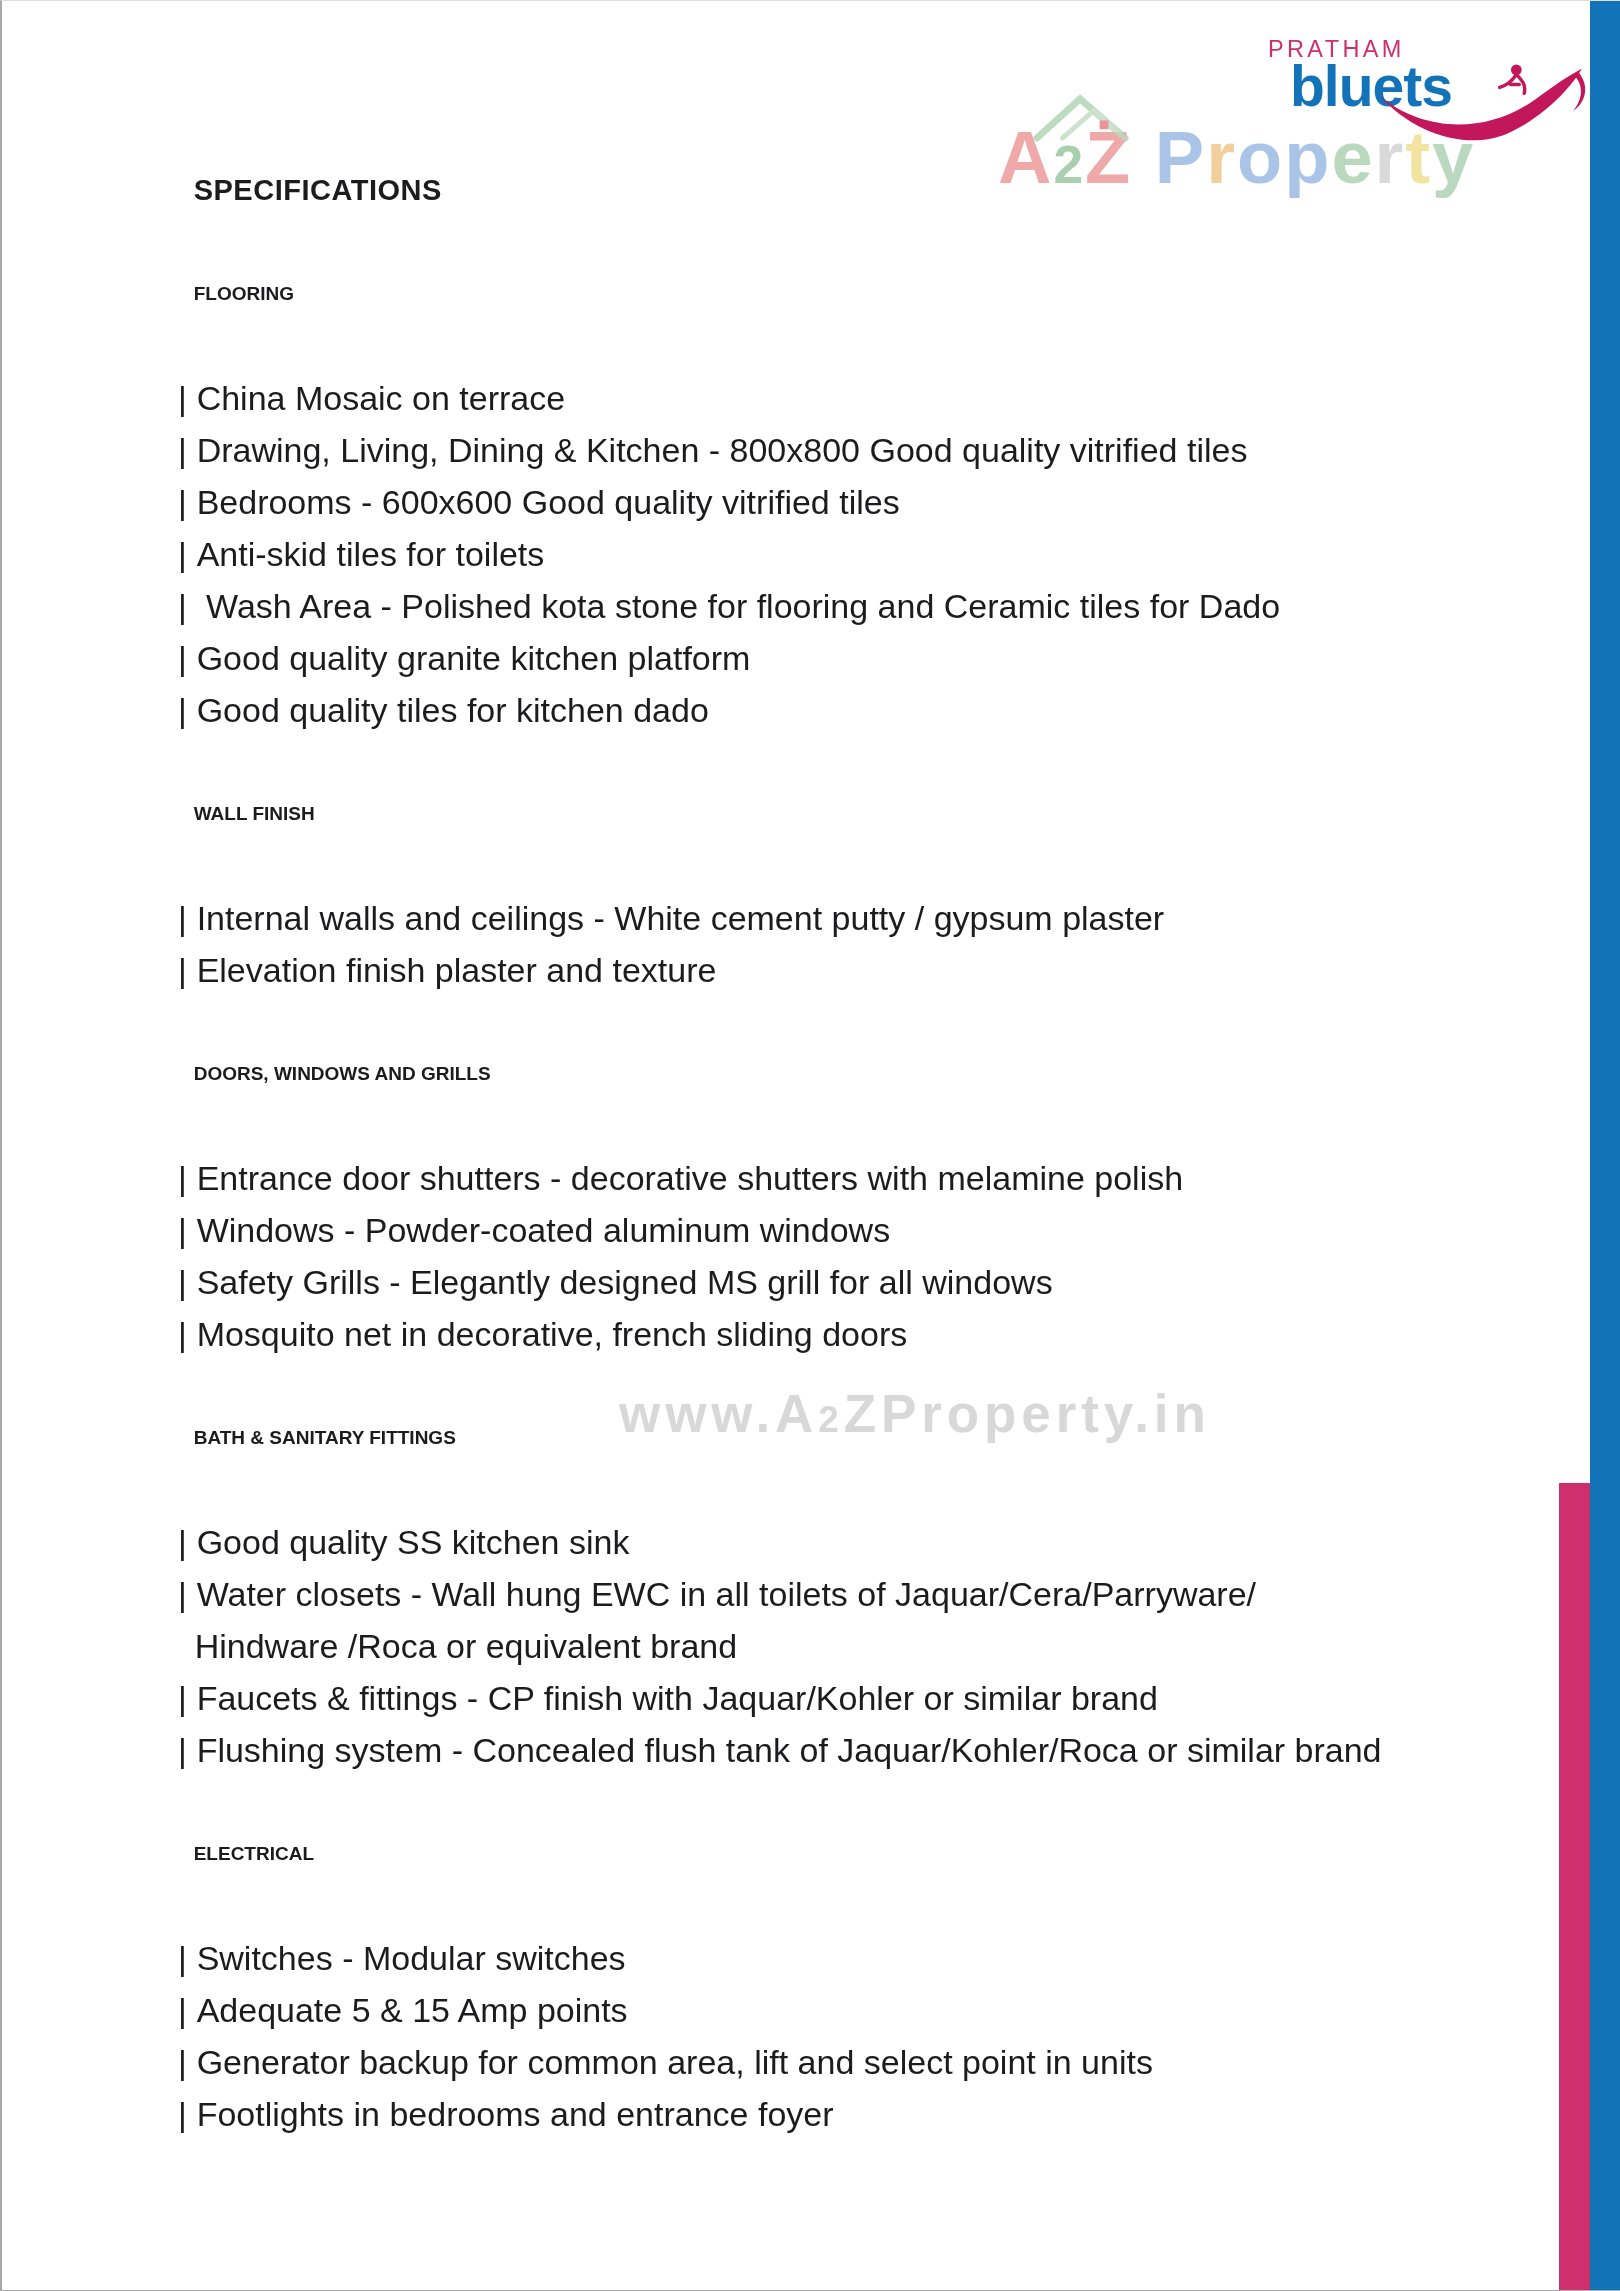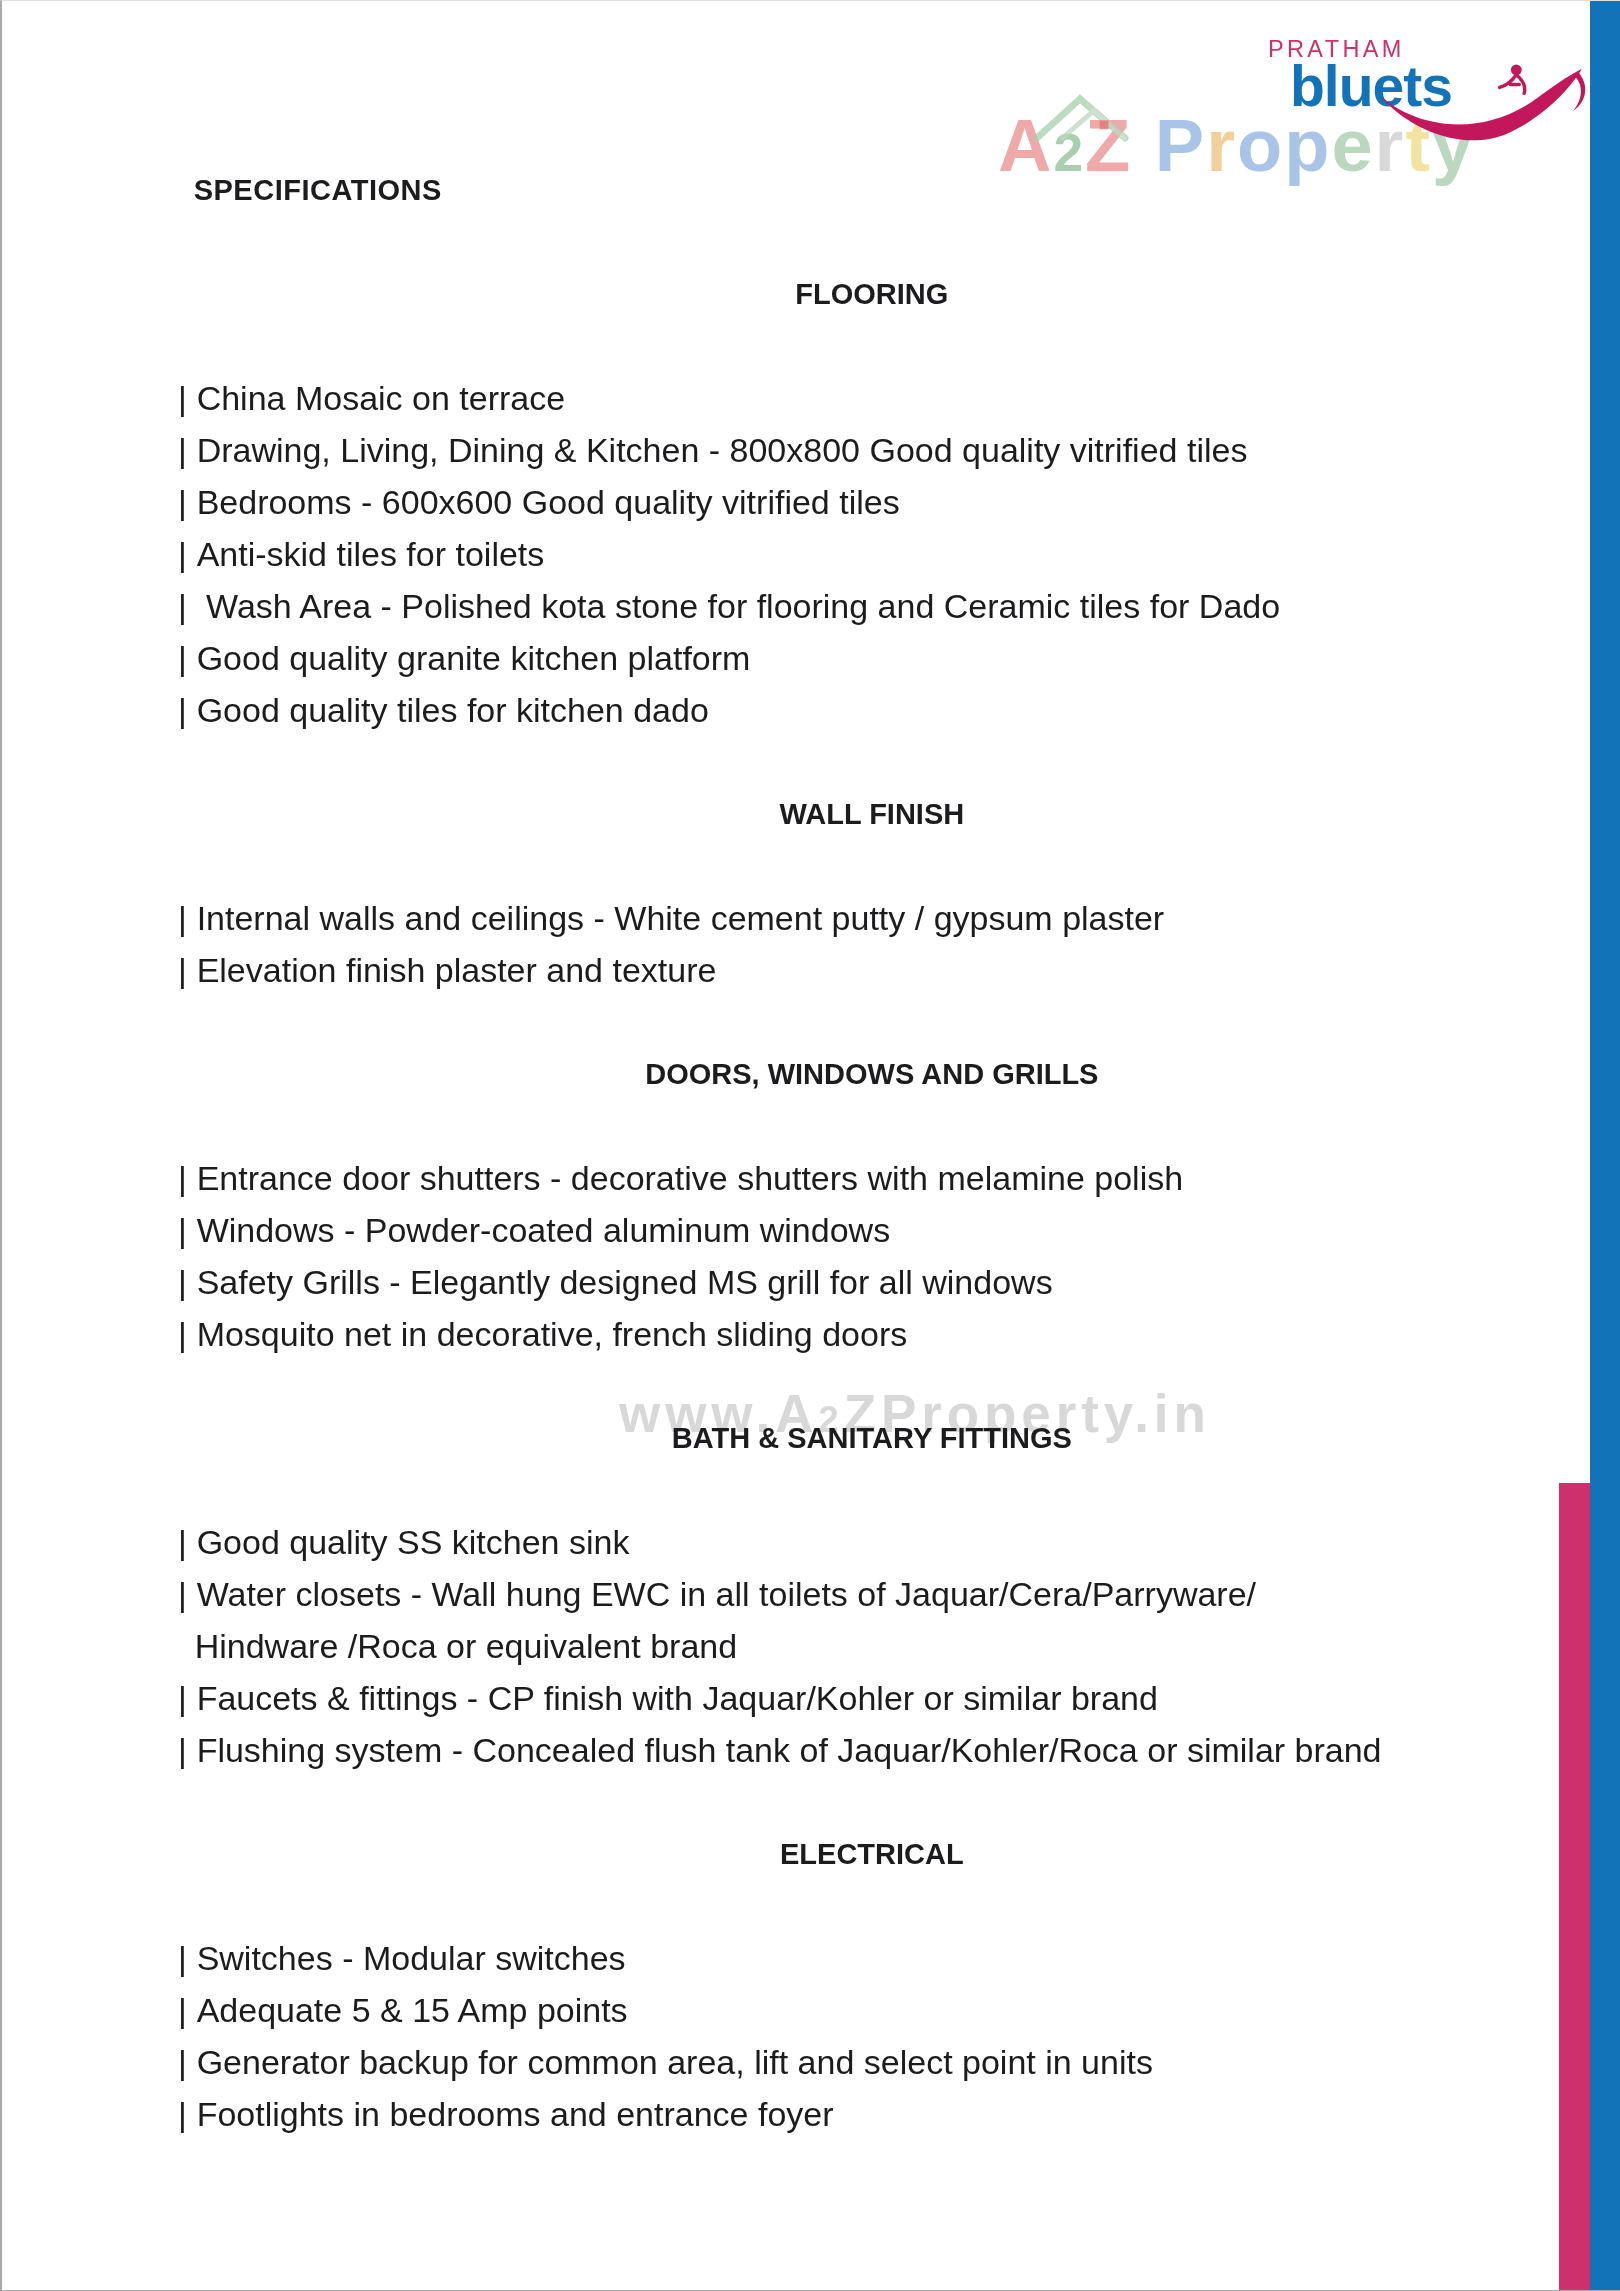--- a/index.html
+++ b/index.html
@@ -14,30 +14,30 @@
   .bar-blue { position:absolute; top:0; right:0; width:30px; height:100%; background:var(--brand-blue,#1273b8); z-index:4; }
   .bar-pink { position:absolute; top:1482px; right:30px; bottom:0; width:31px; background:var(--brand-pink,#ce2f6d); z-index:4; }
 
   
   .logo { position:absolute; left:1260px; top:35px; width:343px; height:132px; z-index:3; }
   .logo-top { position:absolute; left:5.9px; top:0; font-size:23.5px; font-weight:400; letter-spacing:3.4px; color:var(--brand-pink,#c3175e); }
   .logo-name { position:absolute; left:28px; top:21.6px; font-size:57px; font-weight:800; letter-spacing:-1px; color:var(--brand-blue,#1b74bb); line-height:1; }
   .logo-swoosh { position:absolute; left:116px; top:27.4px; }
 
   
-  .wm-top { position:absolute; left:996px; top:108px; z-index:1; font-size:74px; font-weight:700; letter-spacing:2px; white-space:nowrap; line-height:1; }
+  .wm-top { position:absolute; left:996px; top:120px; z-index:1; font-size:74px; font-weight:700; letter-spacing:2px; white-space:nowrap; line-height:1; }
   .wm-top .small2 { font-size:0.72em; }
   .wm-house { position:absolute; left:1031px; top:90px; z-index:1; opacity:.75; }
   .wm-mid { position:absolute; left:617px; top:1386px; z-index:1; font-size:53px; font-weight:700; letter-spacing:4.9px; color:#d8d8d8; white-space:nowrap; line-height:1; }
   .wm-mid .small2 { font-size:37px; }
 
   
   .content { position:absolute; left:176px; top:163px; width:1372px; z-index:2; line-height:52px; }
   .doc-title { margin:0; padding-left:15.7px; font-size:29px; font-weight:700; letter-spacing:0.5px; line-height:52px; }
-  .section-heading { margin:52px 0; padding-left:15.7px; font-size:29px; font-weight:700; line-height:52px;text-align:center; }
+  .section-heading { margin:52px 0; padding-left:15.7px; font-size:19px; font-weight:700; line-height:52px; }
   .spec-list { margin:0; padding:0; list-style:none; }
   .spec-item { font-size:34px; font-weight:400; line-height:52px; white-space:nowrap; }
   .spec-item .pipe { display:inline-block; margin-right:9.8px; }
   .spec-item.cont { padding-left:16.7px; }
 </style>
 </head>
 <body>
 
 <div id="page">
 

